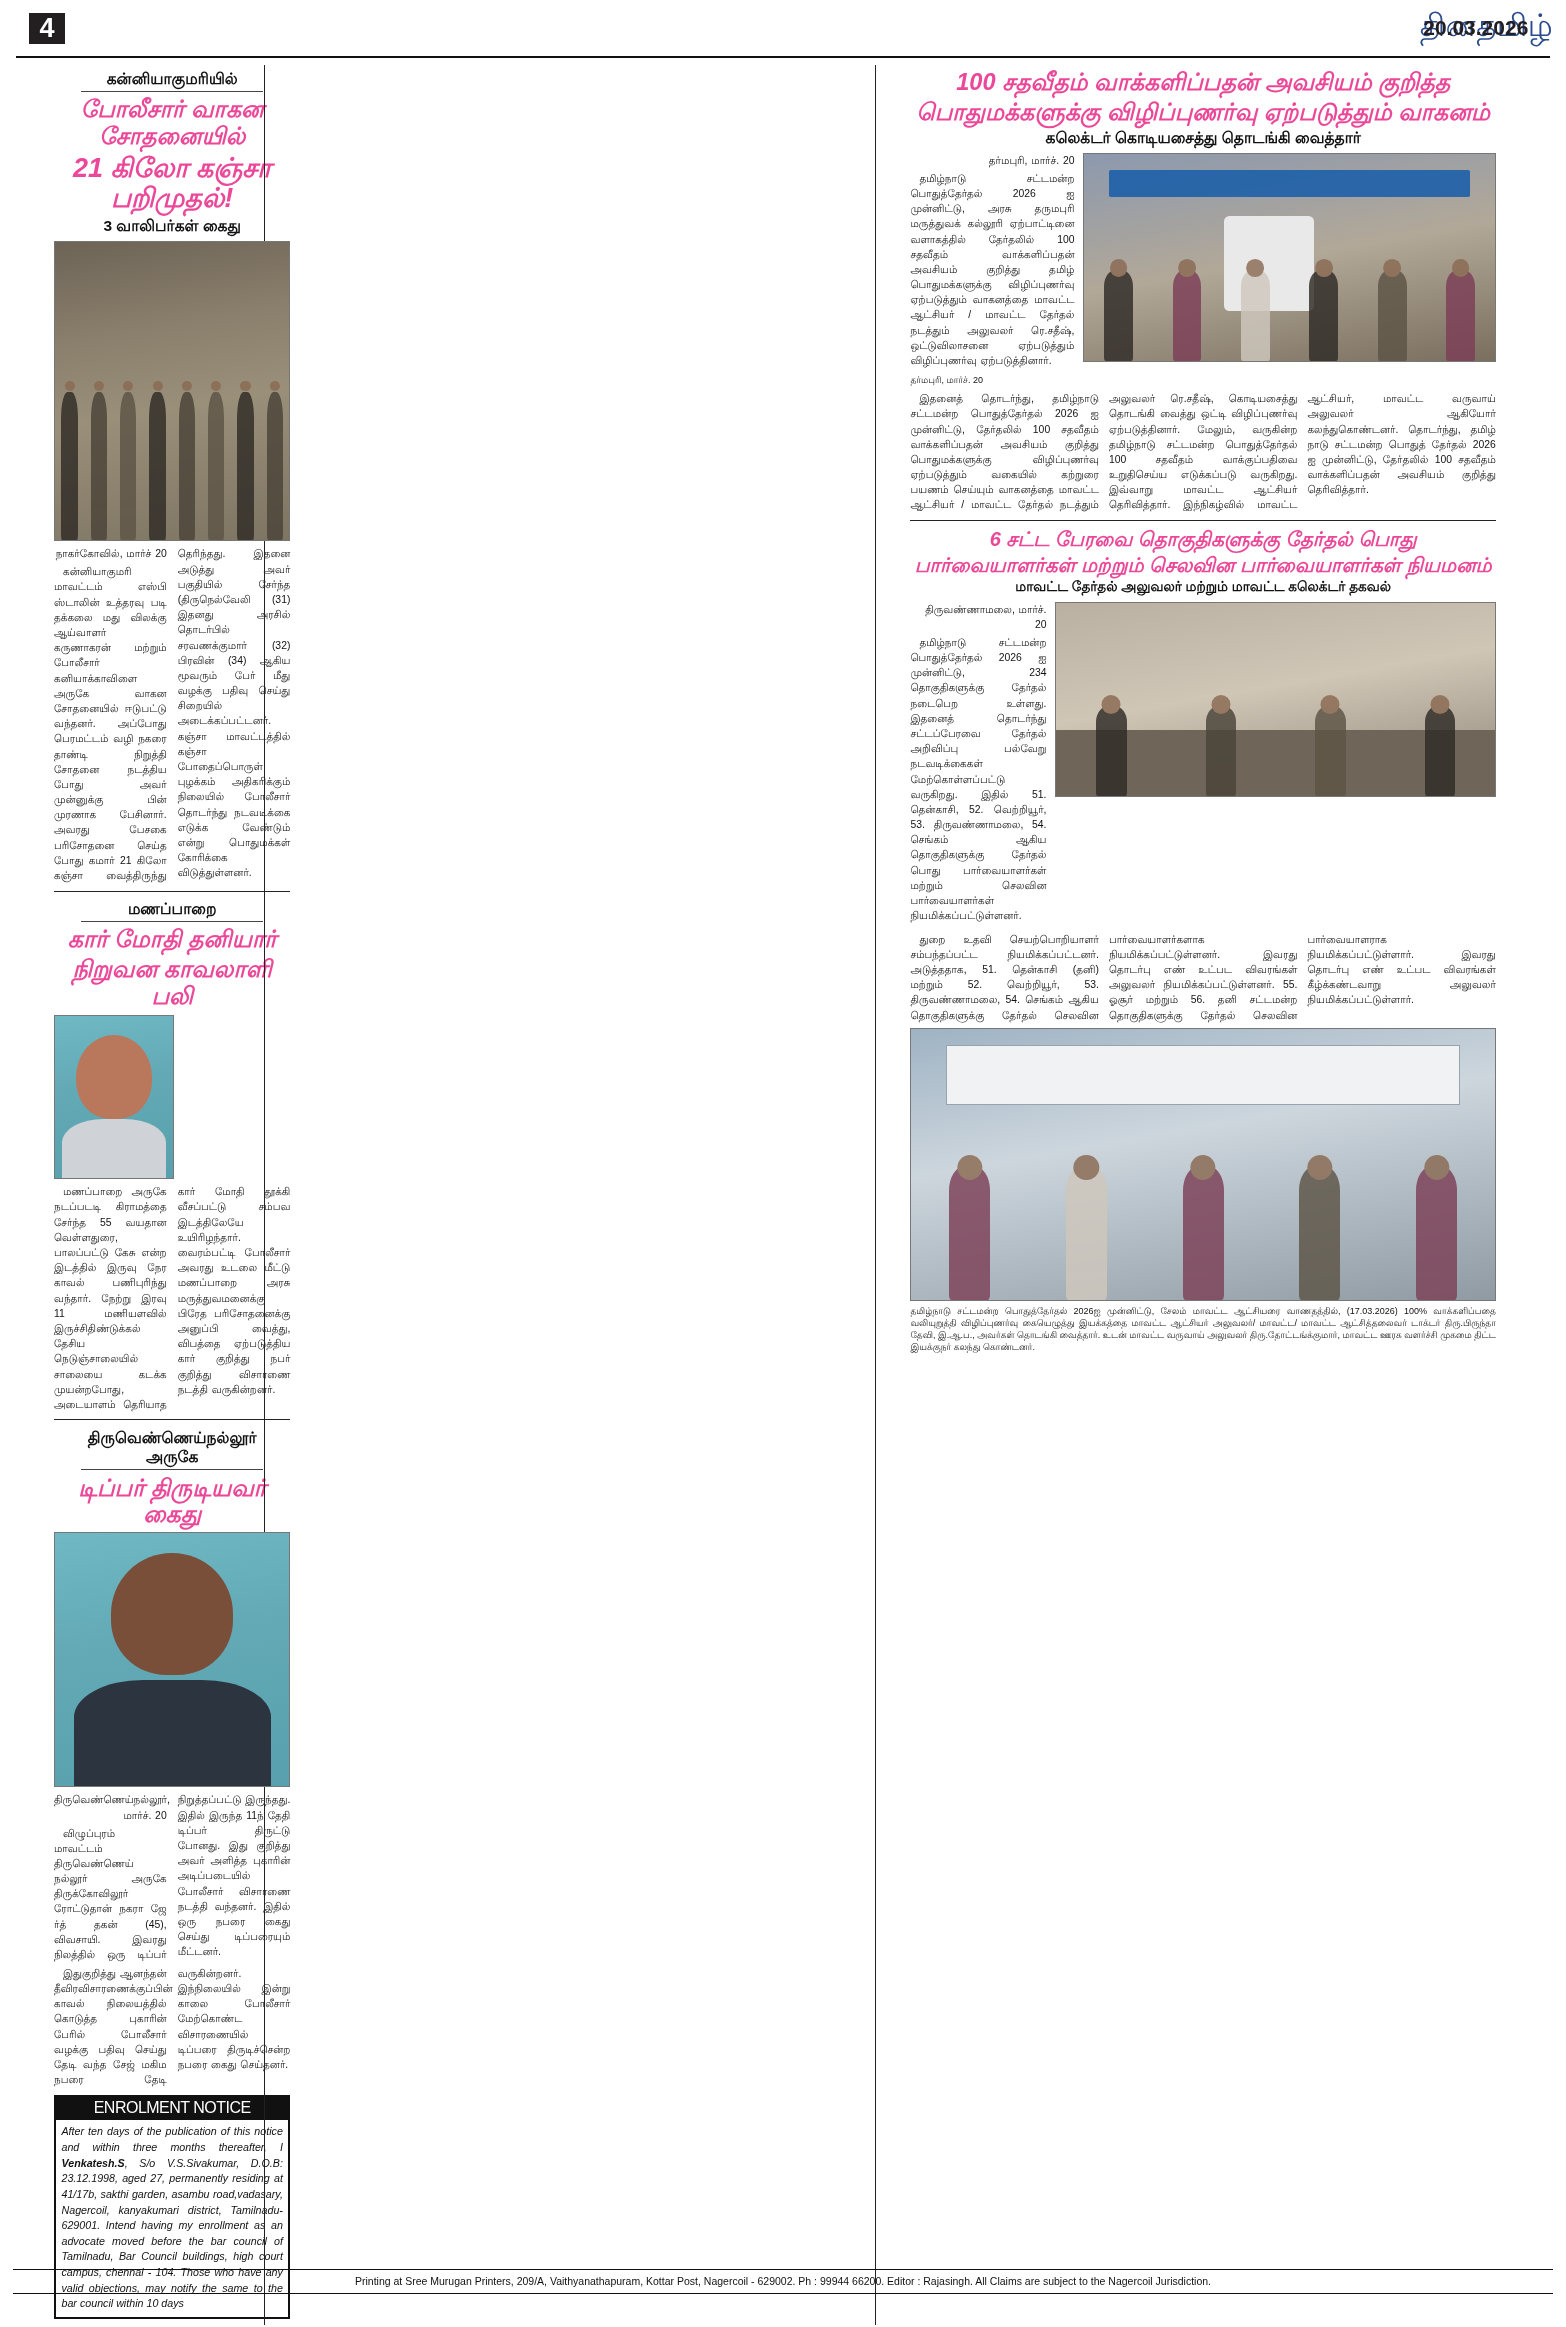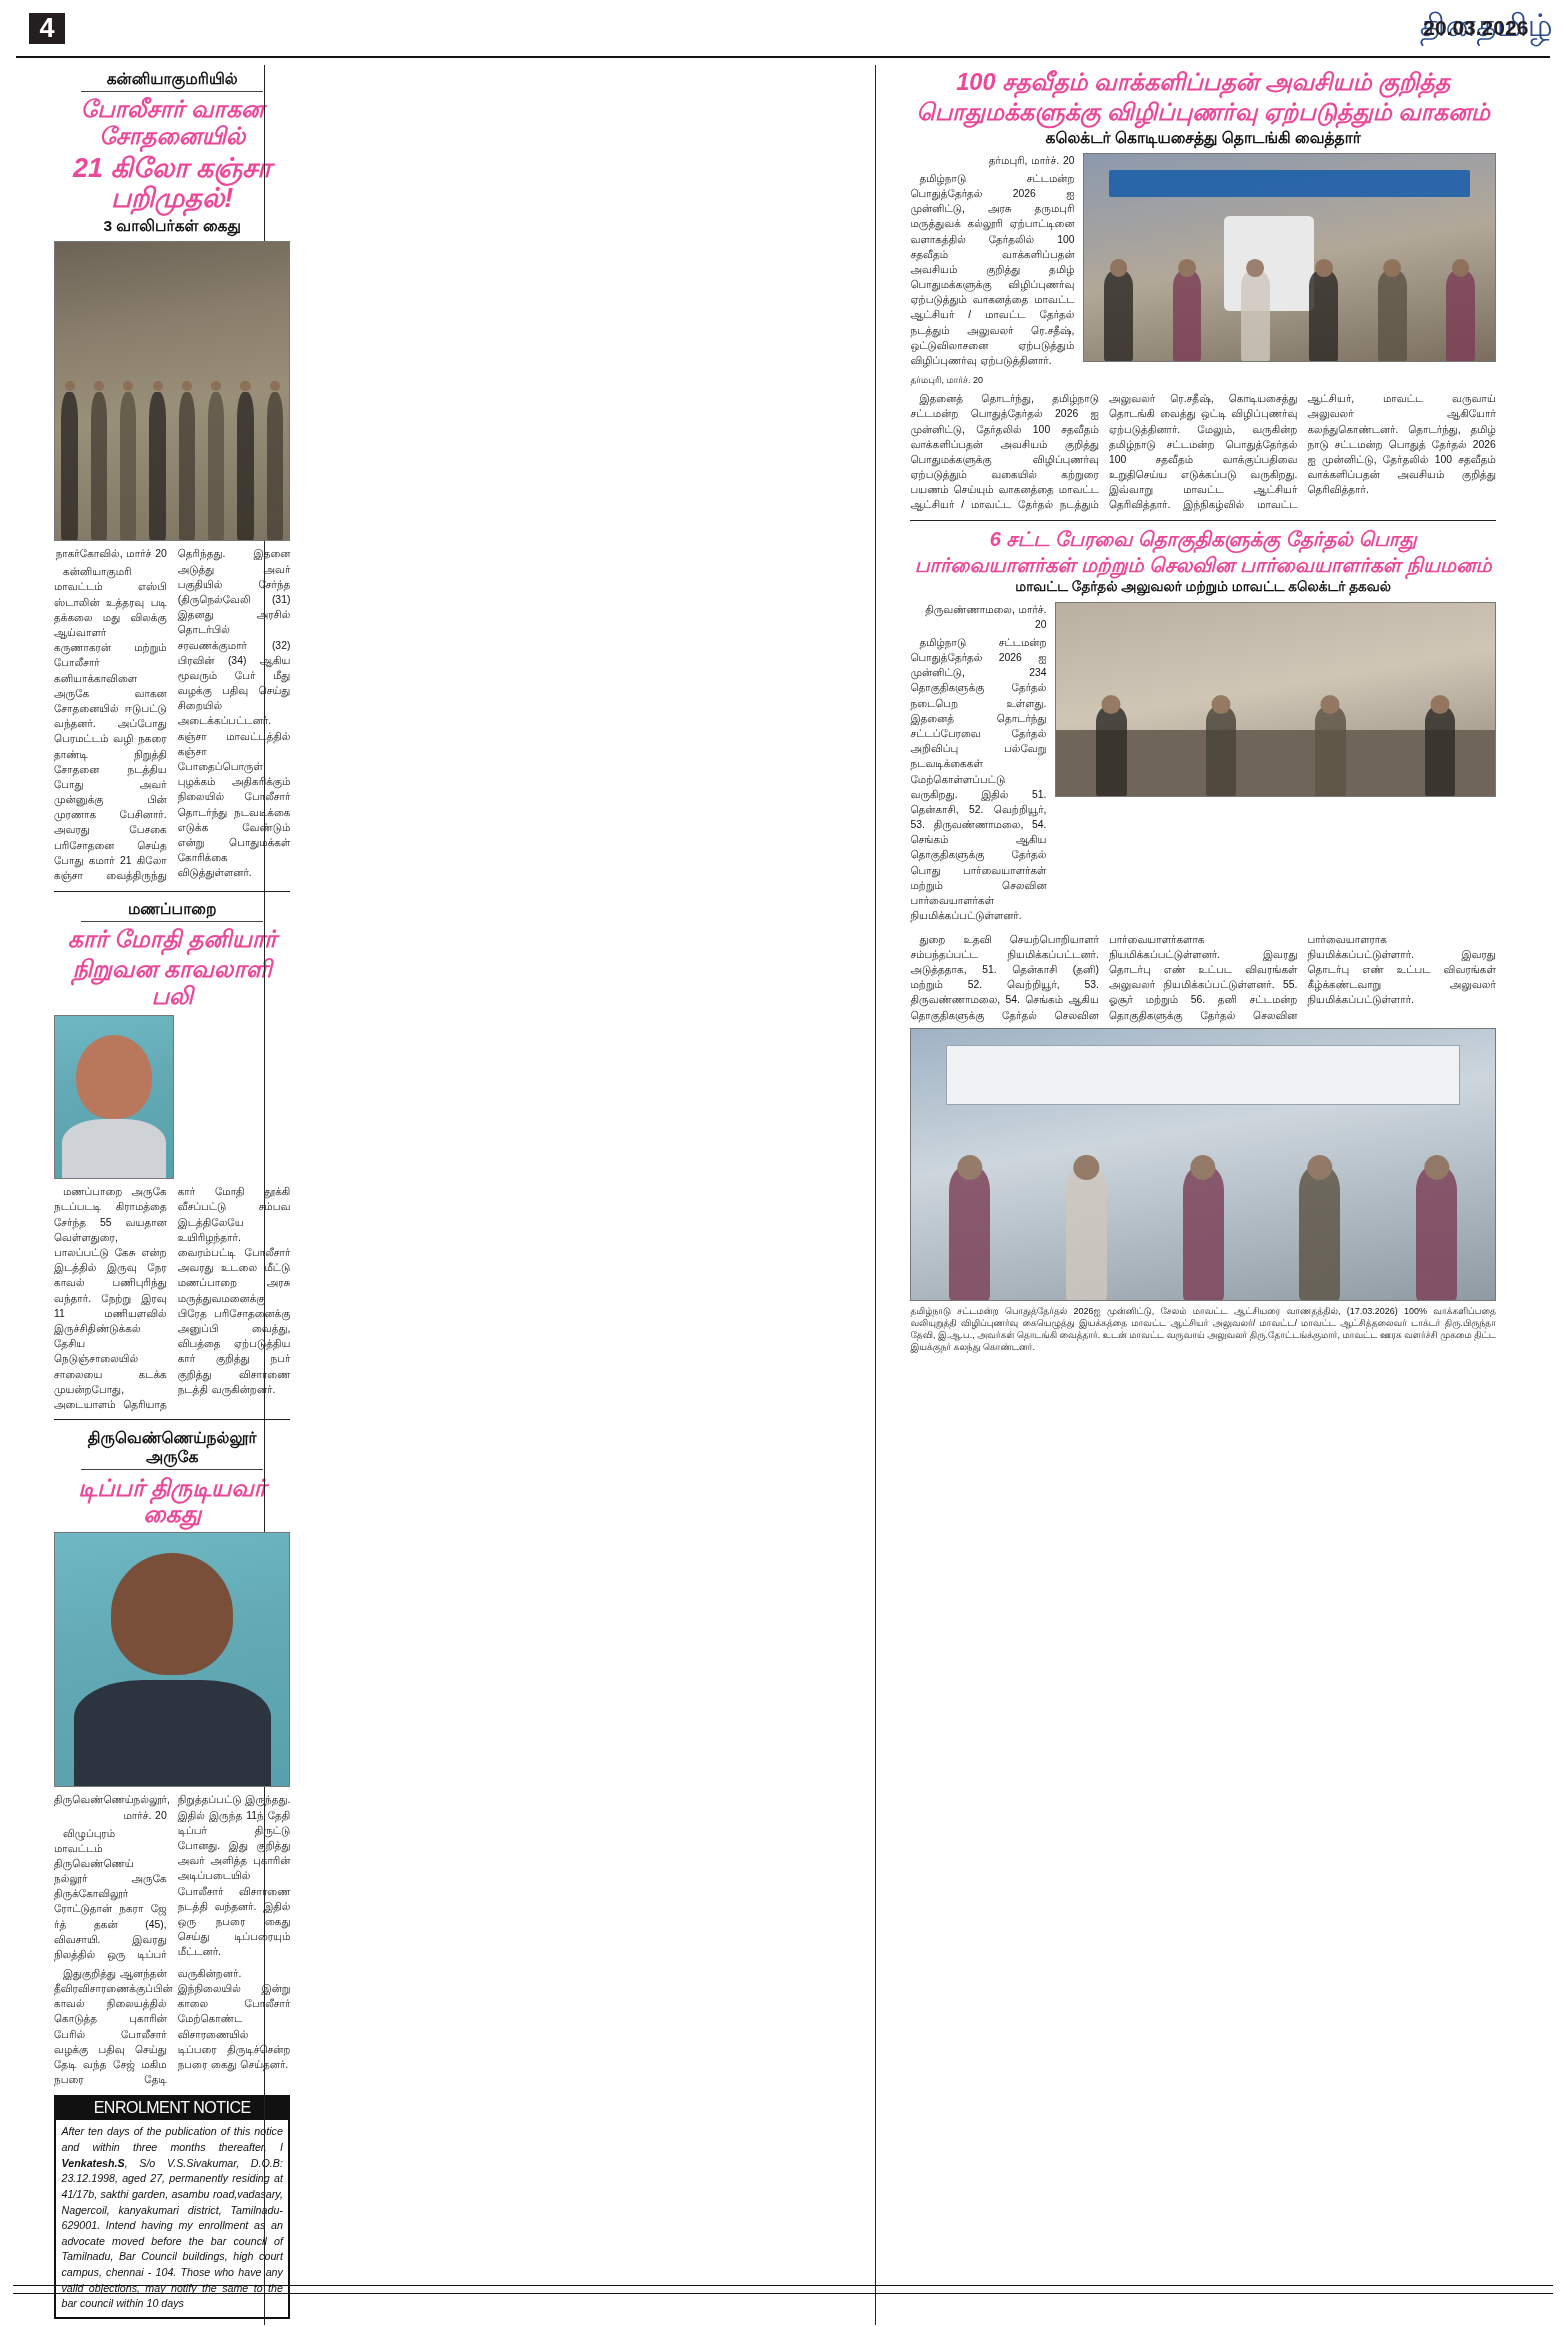--- a/index.html
+++ b/index.html
@@ -338,16 +338,17 @@
       </div>
     </div>
 
     <div class="vrule"></div>
     <div></div>
 
   </div>
 
   <div class="footer-wrap">
     <div class="footer">
+      <div>Printing at Sree Murugan Printers, 209/A, Vaithyanathapuram, Kottar Post, Nagercoil - 629002. Ph : 99944 66200. Editor : Rajasingh. All Claims are subject to the Nagercoil Jurisdiction.</div>
     </div>
   </div>
 </div>
 
 
 </body></html>

